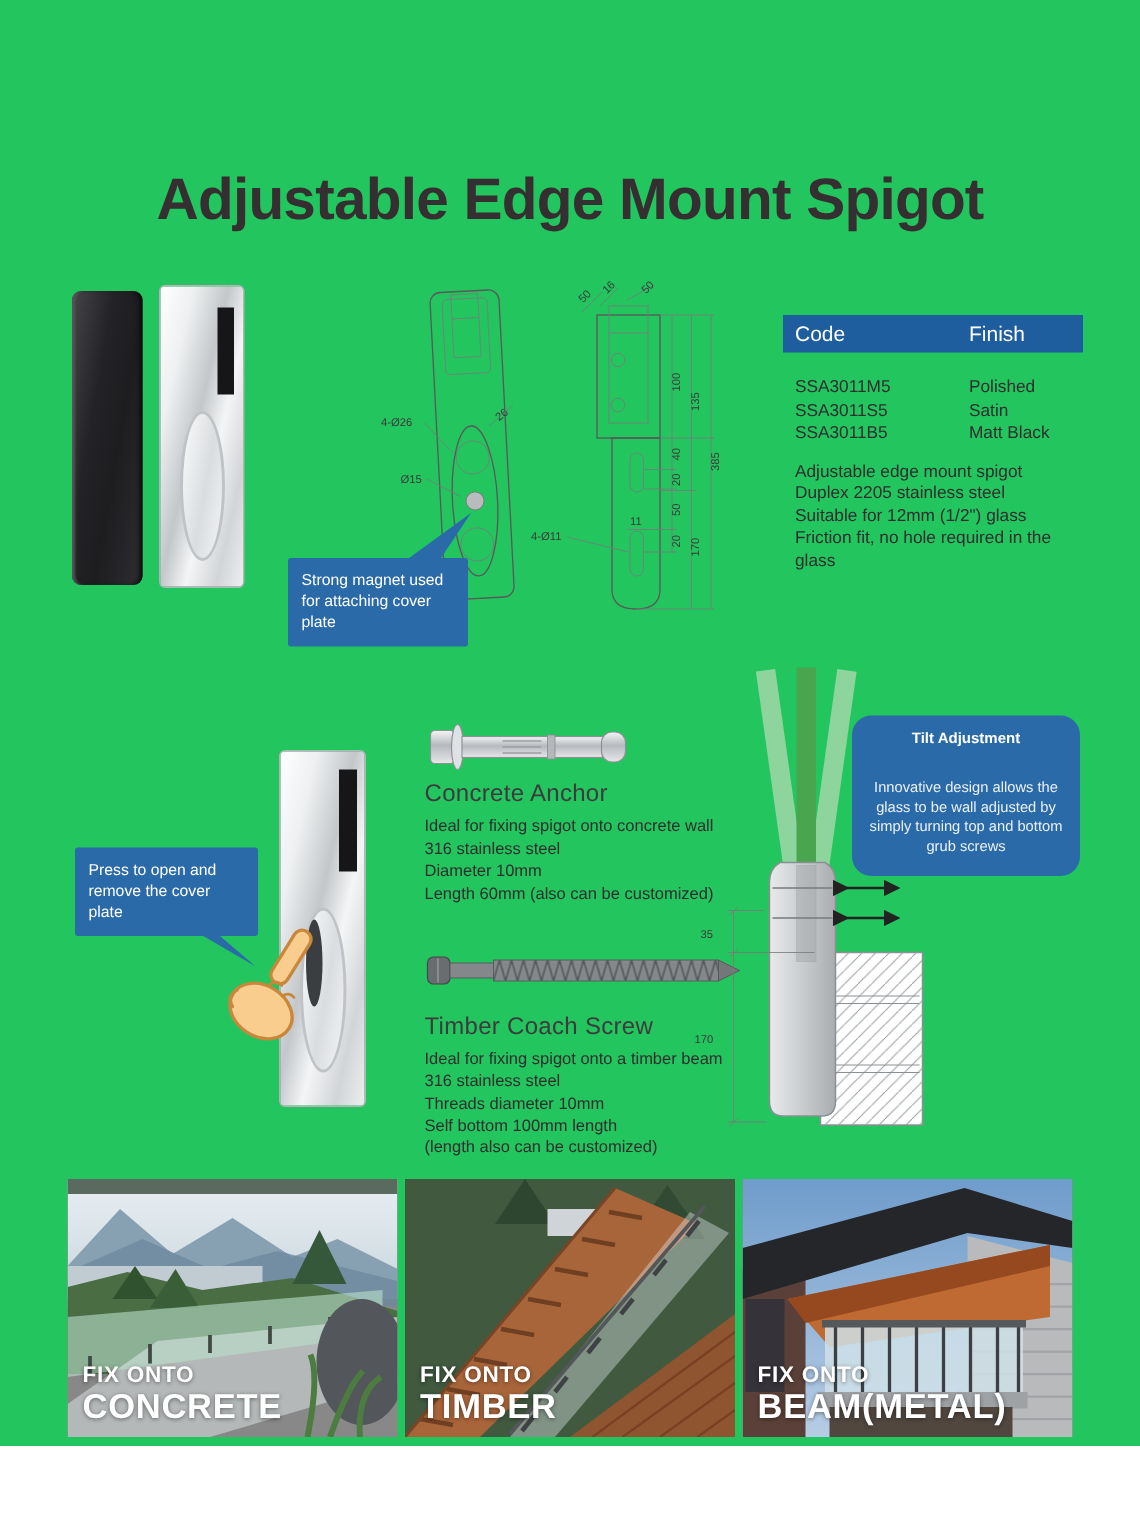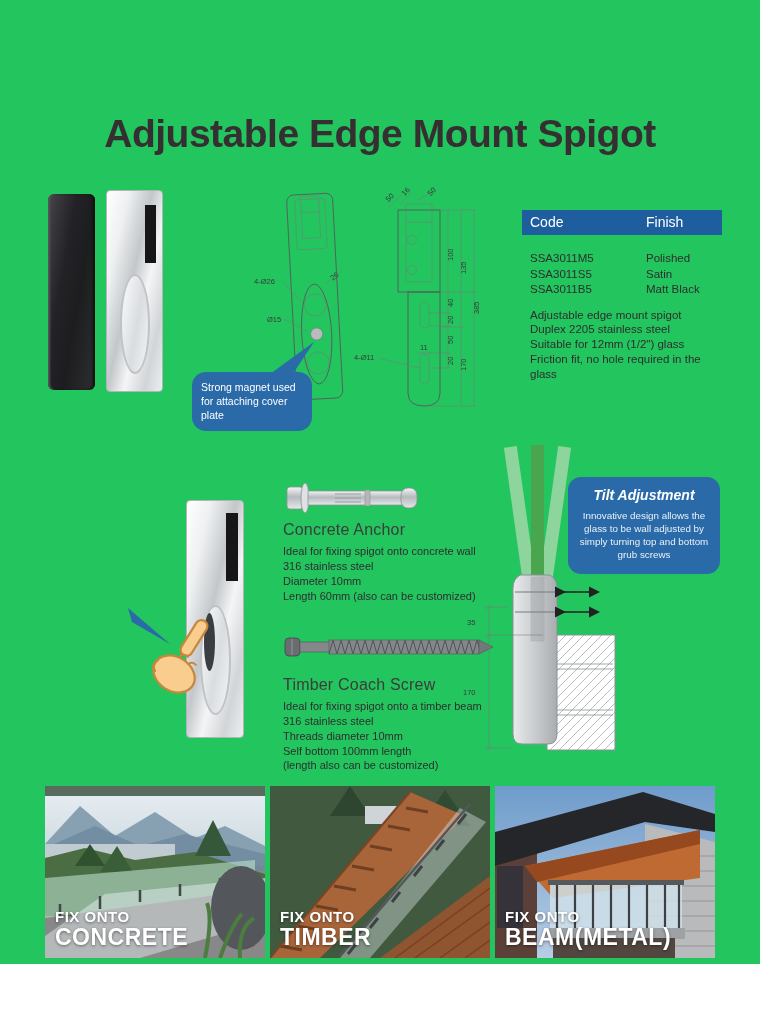--- a/index.html
+++ b/index.html
@@ -28,25 +28,25 @@
   
   .spec-panel { left:522px; top:210px; width:200px; }
   .spec-header { display:flex; background:#1e5d9e; color:#fff; font-size:14px; padding:4px 8px 5px 8px; }
   .spec-header .c2 { margin-left:auto; width:68px; }
   .spec-rows { padding:16px 8px 0 8px; font-size:11.5px; color:#2e2e2e; }
   .spec-row { display:flex; line-height:1.35; }
   .spec-row .c2 { margin-left:auto; width:68px; }
   .spec-desc { padding:10px 8px 0 8px; font-size:11.5px; color:#2e2e2e; line-height:1.3; }
 
   
-  .callout { background:#2a6aa8; color:#fff; border-radius:14px; font-size:10.5px; line-height:1.35; padding:8px 9px; }
+  .callout { background:#2a6aa8; color:#fff; border-radius:2px; font-size:10.5px; line-height:1.35; padding:8px 9px; }
   .magnet-callout { left:192px; top:372px; width:120px; }
   .press-callout { left:50px; top:565px; width:122px; }
   .tilt-box { left:568px; top:477px; width:152px; background:#2a6aa8; color:#fff; border-radius:13px; padding:10px 10px 12px 10px; text-align:center; }
-  .tilt-box h3 { font-size:14px; font-weight:600; margin-bottom:7px;font-style:italic; }
+  .tilt-box h3 { font-size:10px; font-weight:600; margin-bottom:22px; }
   .tilt-box p { font-size:9.8px; line-height:1.32; color:#eaf1f8; }
 
   
   .fast-title { font-size:16px; color:#3c3c3c; font-weight:500; letter-spacing:.2px; }
   .fast-lines { font-size:11px; color:#2e2e2e; line-height:1.35; }
   .anchor-title { left:283px; top:521px; }
   .anchor-lines { left:283px; top:544px; }
   .screw-title { left:283px; top:676px; }
   .screw-lines { left:283px; top:699px; }
 
@@ -158,20 +158,21 @@
       <div>Suitable for 12mm (1/2") glass</div>
       <div>Friction fit, no hole required in the glass</div>
     </div>
   </div>
 
   <svg class="abs" style="left:268px; top:340px;" width="52" height="38">
     <polygon points="2,34 46,2 22,38" fill="#2a6aa8"></polygon>
   </svg>
   <div class="abs callout magnet-callout">Strong magnet used for attaching cover plate</div>
 
+  <div class="abs callout press-callout">Press to open and remove the cover plate</div>
   <svg class="abs" style="left:126px; top:606px;" width="48" height="42">
     <polygon points="2,2 44,38 6,16" fill="#2a6aa8"></polygon>
   </svg>
 
   <div class="abs chrome spigot-chrome-mid">
     <div class="notch" style="top:12px; right:5px; width:12px; height:68px;"></div>
     <div class="oval" style="left:13px; bottom:22px; width:31px; height:110px;">
       <div class="oval-open" style="left:2px; top:6px;"></div>
     </div>
   </div>

